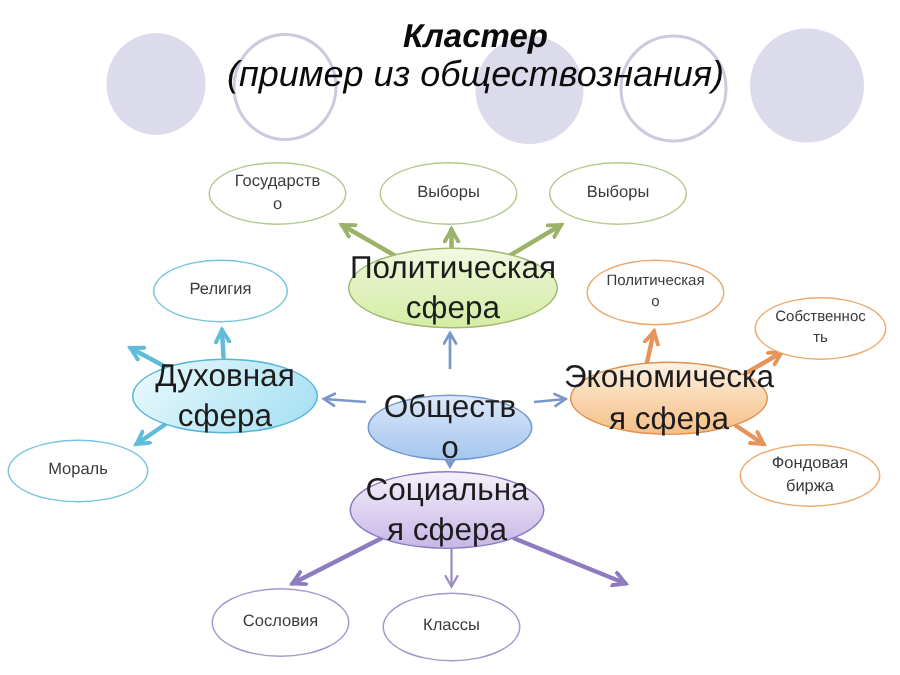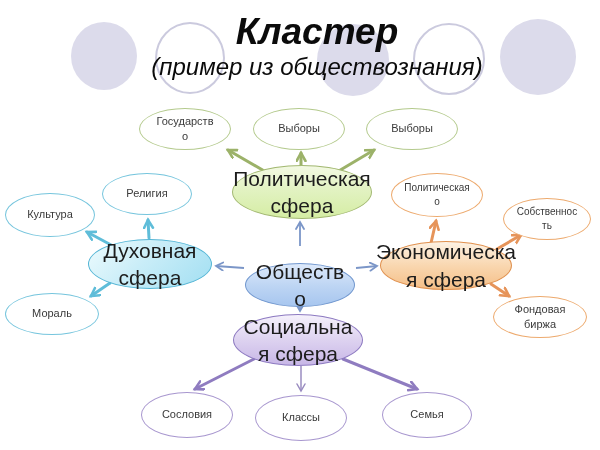--- a/index.html
+++ b/index.html
@@ -6,21 +6,21 @@
   .slide{
     position:relative; width:600px; height:450px; background:#ffffff;
     font-family:"Liberation Sans", sans-serif; overflow:hidden; margin:0 auto;
   }
   
   .dc{position:absolute;border-radius:50%;}
   .dc-fill{background:#dcdbeb;}
   .dc-line{background:#ffffff;border:2px solid #cbcade;}
   
   .titles{position:absolute;top:12px;left:0;width:600px;text-align:center;padding-left:34px;box-sizing:border-box;z-index:3;color:#0b0b0b;}
-  .t1{font-size:37px;font-weight:bold;font-style:italic;line-height:1.1;}
+  .t1{font-size:22px;font-weight:bold;font-style:italic;line-height:1.1;}
   .t2{font-size:24px;font-weight:normal;font-style:italic;line-height:1.15;}
   
   .connectors{position:absolute;left:0;top:0;width:600px;height:450px;z-index:1;pointer-events:none;}
   
   .node{
     position:absolute;border-radius:50%;display:flex;align-items:center;justify-content:center;
     text-align:center;white-space:pre-line;box-sizing:border-box;z-index:2;
   }
   .main{font-size:21px;color:#1c1c1c;line-height:1.3;}
   .child{font-size:11px;color:#3a3a3a;line-height:1.4;}
@@ -105,27 +105,25 @@
 я сфера</div>
   <div class="node main c-purple-main" style="left:233px;top:314px;width:130px;height:52px;">Социальна
 я сфера</div>
 
   <div class="node child c-green-child" style="left:139px;top:108px;width:92px;height:42px;">Государств
 о</div>
   <div class="node child c-green-child" style="left:253px;top:108px;width:92px;height:42px;">Выборы</div>
   <div class="node child c-green-child" style="left:366px;top:108px;width:92px;height:42px;">Выборы</div>
 
   <div class="node child c-cyan-child" style="left:102px;top:173px;width:90px;height:42px;">Религия</div>
-  <div class="node child c-cyan-child" style="left:5px;top:193px;width:90px;height:44px;">Культура</div>
   <div class="node child c-cyan-child" style="left:5px;top:293px;width:94px;height:42px;">Мораль</div>
 
   <div class="node child xs c-orange-child" style="left:391px;top:173px;width:92px;height:44px;">Политическая
 о</div>
   <div class="node child xs c-orange-child" style="left:503px;top:198px;width:88px;height:42px;">Собственнос
 ть</div>
   <div class="node child c-orange-child" style="left:493px;top:296px;width:94px;height:42px;">Фондовая
 биржа</div>
 
   <div class="node child c-purple-child" style="left:141px;top:392px;width:92px;height:46px;">Сословия</div>
   <div class="node child c-purple-child" style="left:255px;top:395px;width:92px;height:46px;">Классы</div>
-  <div class="node child c-purple-child" style="left:382px;top:392px;width:90px;height:46px;">Семья</div>
 
 </div>
 
 </body></html>

